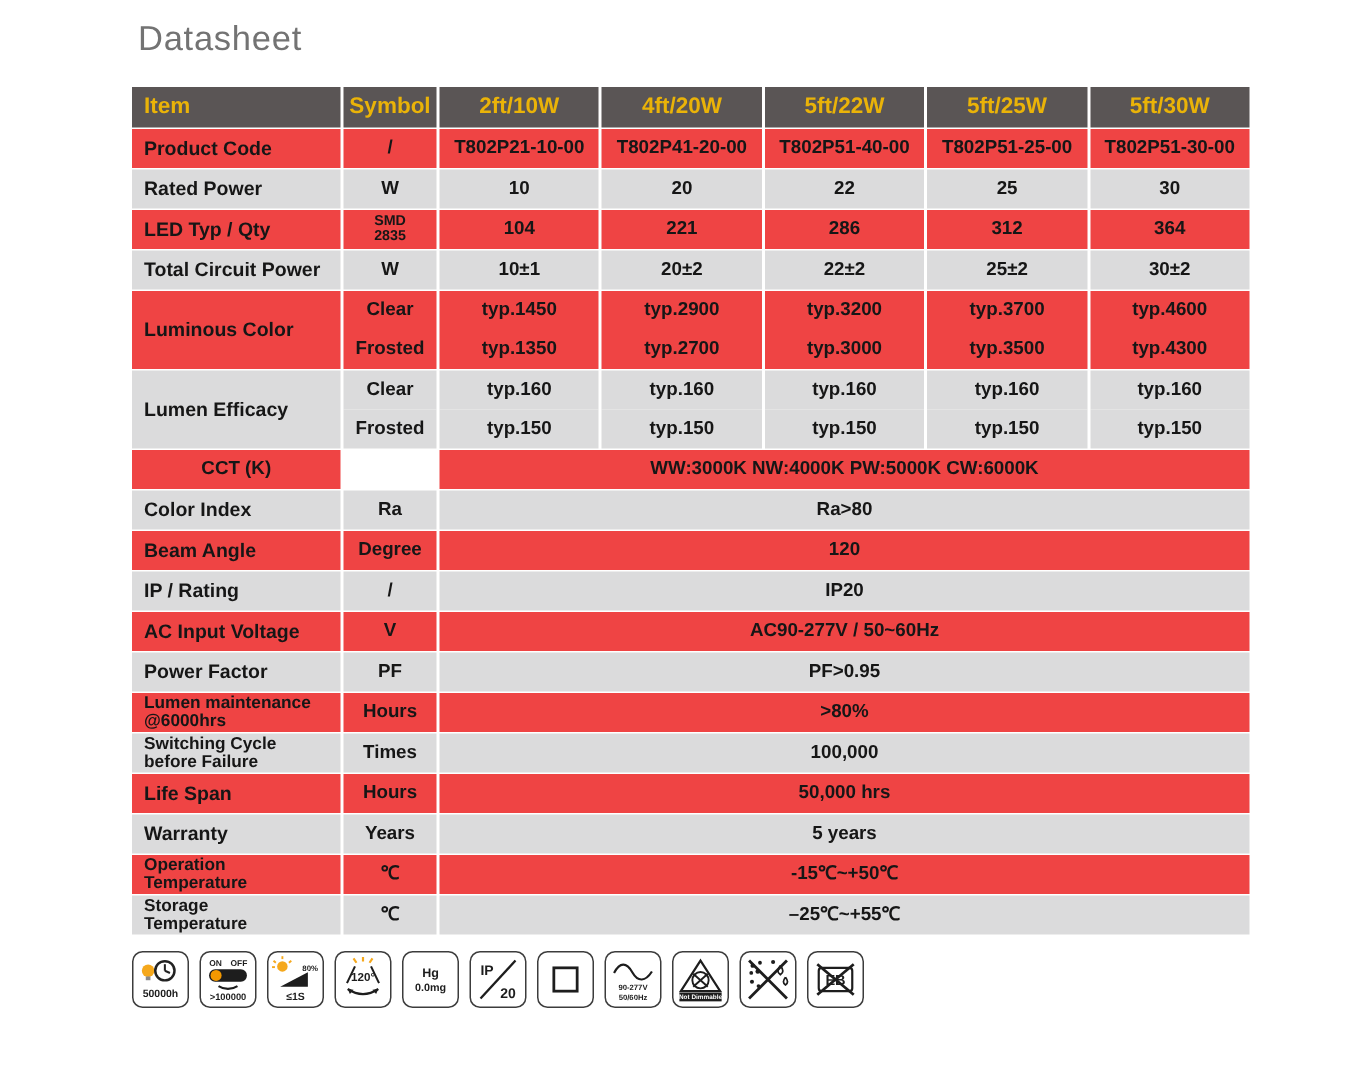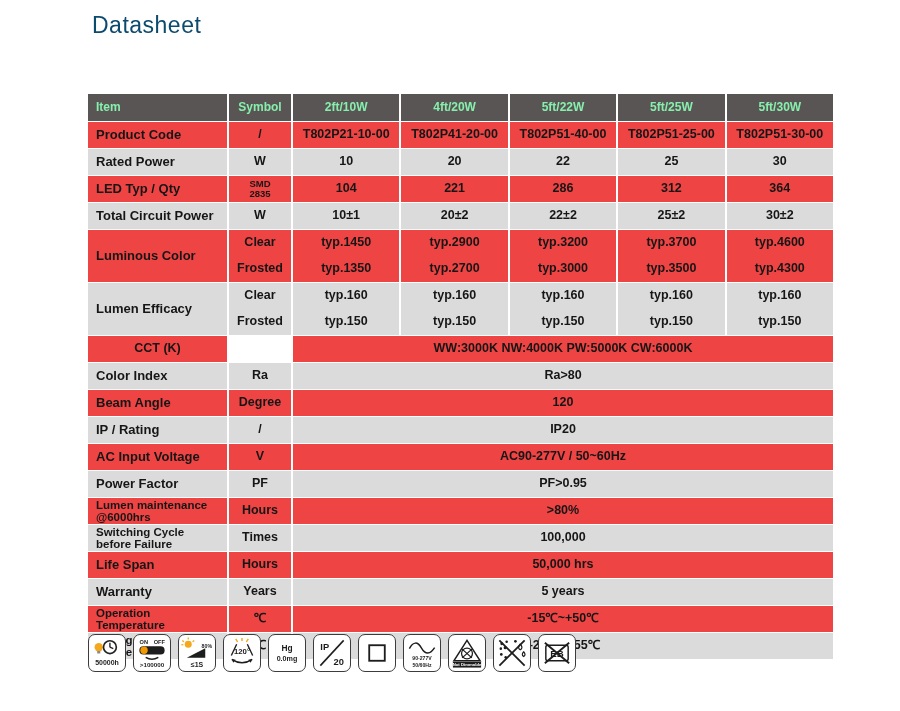--- a/index.html
+++ b/index.html
@@ -1,21 +1,21 @@
 <!DOCTYPE html>
 <html><head>
 <meta charset="utf-8">
 <style>
   html,body{margin:0;padding:0;background:#fff;}
   body{width:900px;height:711px;font-family:"Liberation Sans",sans-serif;position:relative;overflow:hidden;}
   .page{position:absolute;inset:0;background:#fff;}
-  .title{position:absolute;left:92px;top:12px;font-size:23px;color:#0c4a6e;letter-spacing:.5px;}
+  .title{position:absolute;left:92px;top:12px;font-size:23px;color:#737373;letter-spacing:.5px;}
   .table{position:absolute;left:88px;top:58px;width:745px;display:flex;flex-direction:column;gap:1px;}
   .row{display:grid;grid-template-columns:139px 62px repeat(5,1fr);column-gap:2px;row-gap:0;}
-  .row.header .cell{background:#5a5555;color:#86efac;font-size:12px;height:27px;margin-top:36px;}
+  .row.header .cell{background:#5a5555;color:#eab308;font-size:15px;height:27px;}
   .cell{display:flex;align-items:center;justify-content:center;height:26px;font-size:12.5px;
         font-weight:bold;color:#161616;text-align:center;box-sizing:border-box;line-height:1.08;}
   .cell.item{justify-content:flex-start;padding-left:8px;text-align:left;font-size:13px;}
   .gray .cell{background:#dbdbdc;}
   .white .cell{background:#ef4444;}
   .cell.ml{white-space:pre-line;font-size:11.5px;}
   .cell.sym-small{white-space:pre-line;font-size:9.5px;}
   .row.double .cell.item{grid-row:1 / 3;height:52px;}
   
   .icons{position:absolute;left:88px;top:634px;display:flex;gap:7px;justify-content:flex-end;}

